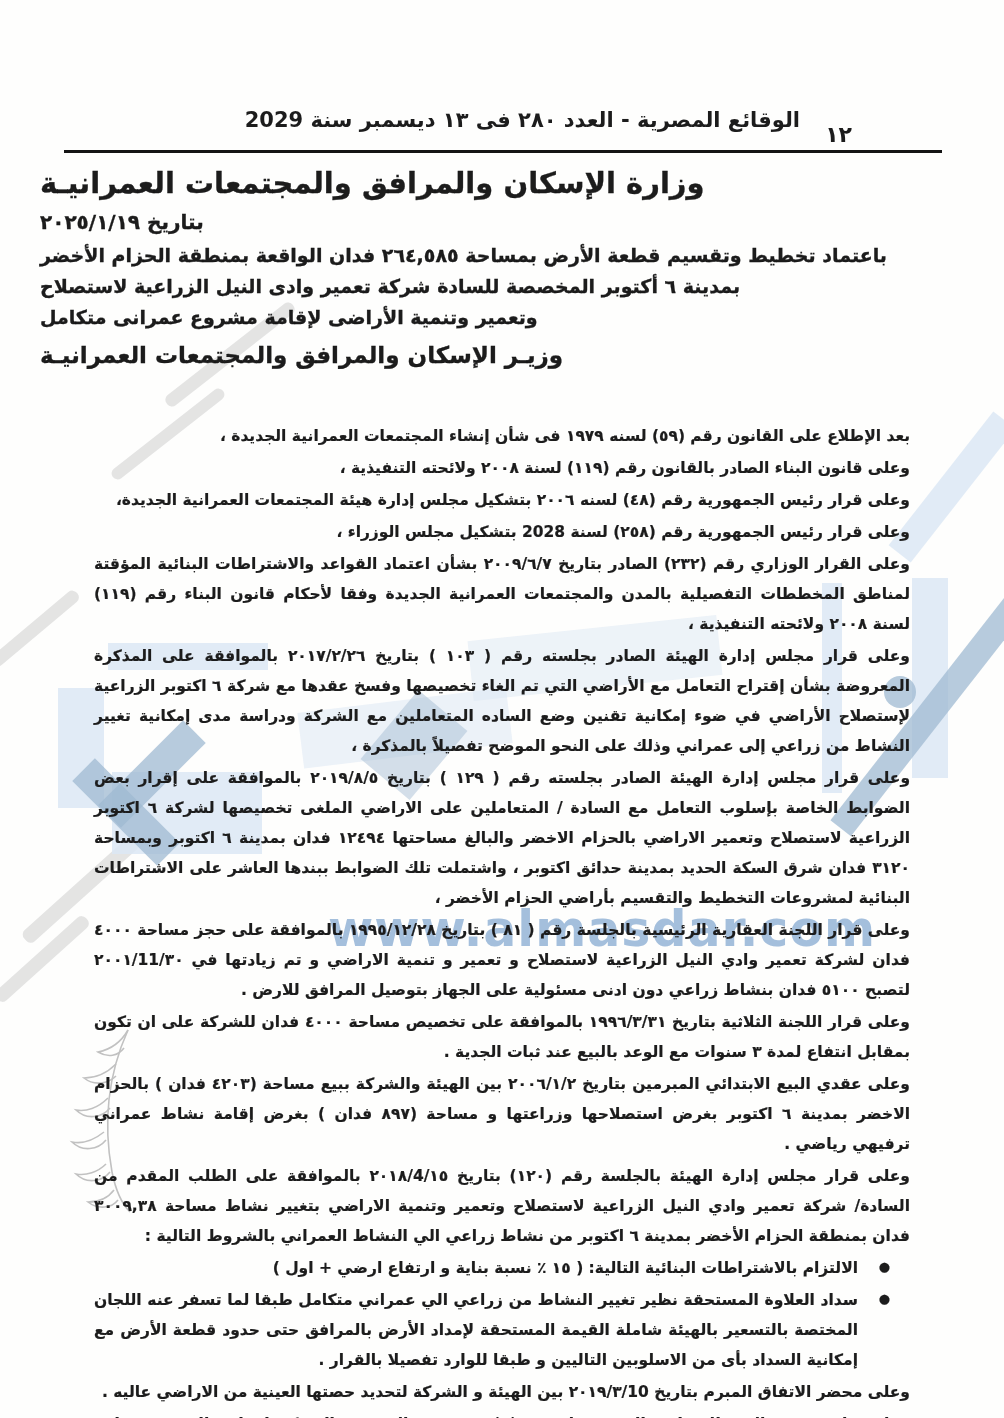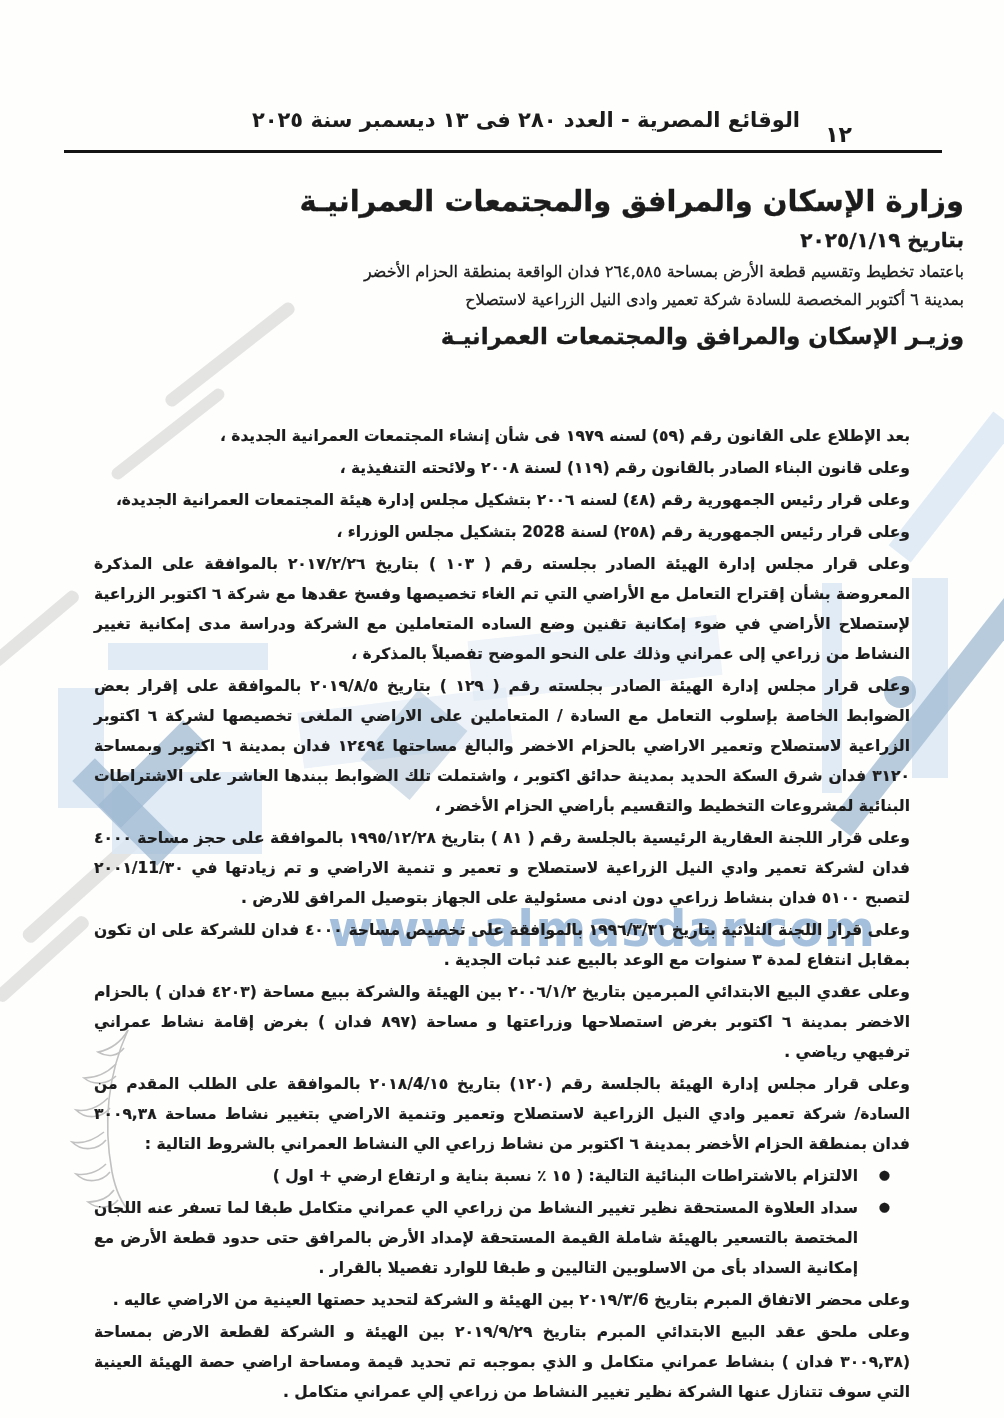--- a/index.html
+++ b/index.html
@@ -20,25 +20,25 @@
     color:rgba(148,180,214,.85); text-shadow:0 0 2px rgba(255,255,255,.9);
     font-family:"DejaVu Sans", sans-serif; white-space:nowrap;
   }
   .laurel { position:absolute; left:50px; top:1022px; opacity:.8; }
   
   .content { position:absolute; inset:0; z-index:1; direction:rtl; }
   .header-row { position:absolute; top:106px; left:64px; right:64px; height:36px; font-weight:bold; }
   .pageno { position:absolute; right:88px; top:16px; font-size:22px; }
   .issue  { position:absolute; right:140px; top:2px; font-size:21px; white-space:nowrap; }
   .rule   { position:absolute; top:150px; left:64px; right:62px; height:3px; background:#141414; }
-  .titleblock { position:absolute; top:184px; left:40px; right:40px; text-align:right; font-weight:bold; -webkit-text-stroke:.3px #111; }
+  .titleblock { position:absolute; top:166px; left:40px; right:40px; text-align:left; font-weight:bold; -webkit-text-stroke:.3px #111; }
   .t-ministry { font-size:29px; margin:0 0 10px; }
   .t-decree   { font-size:23px; margin:0 0 9px; }
   .t-date     { font-size:20px; margin:0 0 10px; }
-  .t-sub      { font-size:16px; margin:0 0 9px; font-weight:normal; }
+  .t-sub      { font-size:19px; margin:0 0 9px; font-weight:bold; }
   .t-minister { font-size:23px; margin:14px 0 16px; }
   .body {
     position:absolute; top:421px; right:94px; left:94px;
     font-size:15.5px; line-height:30px; font-weight:bold;
     text-align:justify; -webkit-text-stroke:.2px #222;
   }
   .body p { margin:0 0 2px; }
   .bullet { position:relative; padding-right:52px; }
   .bullet .dot { position:absolute; right:20px; top:-1px; font-size:13px; }
 </style>
@@ -83,50 +83,52 @@
         <path d="M56 142 C 48 150, 36 154, 26 152 C 36 162, 52 160, 60 150"></path>
         <path d="M64 168 C 58 176, 48 180, 38 180 C 48 188, 62 186, 68 178"></path>
       </g>
     </svg>
   </div>
 
   <div class="content">
 
     <div class="header-row">
       <span class="pageno">١٢</span>
-      <span class="issue">الوقائع المصرية - العدد ٢٨٠ فى ١٣ ديسمبر سنة ٢٠٢٥</span>
+      <span class="issue">الوقائع المصرية - العدد ٢٨٠ فى ١٣ ديسمبر سنة 2029</span>
     </div>
     <div class="rule"></div>
 
     <div class="titleblock">
       <div class="t-ministry">وزارة الإسكان والمرافق والمجتمعات العمرانيـة</div>
       <div class="t-date">بتاريخ ٢٠٢٥/١/١٩</div>
       <div class="t-sub">باعتماد تخطيط وتقسيم قطعة الأرض بمساحة ٢٦٤,٥٨٥ فدان الواقعة بمنطقة الحزام الأخضر</div>
       <div class="t-sub">بمدينة ٦ أكتوبر المخصصة للسادة شركة تعمير وادى النيل الزراعية لاستصلاح</div>
+      <div class="t-sub">وتعمير وتنمية الأراضى لإقامة مشروع عمرانى متكامل</div>
       <div class="t-minister">وزيـر الإسكان والمرافق والمجتمعات العمرانيـة</div>
     </div>
 
     <div class="body">
       <p>بعد الإطلاع على القانون رقم (٥٩) لسنه ١٩٧٩ فى شأن إنشاء المجتمعات العمرانية الجديدة ،</p>
       <p>وعلى قانون البناء الصادر بالقانون رقم (١١٩) لسنة ٢٠٠٨ ولائحته التنفيذية ،</p>
       <p>وعلى قرار رئيس الجمهورية رقم (٤٨) لسنه ٢٠٠٦ بتشكيل مجلس إدارة هيئة المجتمعات العمرانية الجديدة،</p>
       <p>وعلى قرار رئيس الجمهورية رقم (٢٥٨) لسنة 2028 بتشكيل مجلس الوزراء ،</p>
+      <p>وعلى القرار الوزاري رقم (٢٣٢) الصادر بتاريخ ٢٠٠٩/٦/٧ بشأن اعتماد القواعد والاشتراطات البنائية المؤقتة لمناطق المخططات التفصيلية بالمدن والمجتمعات العمرانية الجديدة وفقا لأحكام قانون البناء رقم (١١٩) لسنة ٢٠٠٨ ولائحته التنفيذية ،</p>
       <p>وعلى قرار مجلس إدارة الهيئة الصادر بجلسته رقم ( ١٠٣ ) بتاريخ ٢٠١٧/٢/٢٦ بالموافقة على المذكرة المعروضة بشأن إقتراح التعامل مع الأراضي التي تم الغاء تخصيصها وفسخ عقدها مع شركة ٦ اكتوبر الزراعية لإستصلاح الأراضي في ضوء إمكانية تقنين وضع الساده المتعاملين مع الشركة ودراسة مدى إمكانية تغيير النشاط من زراعي إلى عمراني وذلك على النحو الموضح تفصيلاً بالمذكرة ،</p>
       <p>وعلى قرار مجلس إدارة الهيئة الصادر بجلسته رقم ( ١٢٩ ) بتاريخ ٢٠١٩/٨/٥ بالموافقة على إقرار بعض الضوابط الخاصة بإسلوب التعامل مع السادة / المتعاملين على الاراضي الملغى تخصيصها لشركة ٦ اكتوبر الزراعية لاستصلاح وتعمير الاراضي بالحزام الاخضر والبالغ مساحتها ١٢٤٩٤ فدان بمدينة ٦ اكتوبر وبمساحة ٣١٢٠ فدان شرق السكة الحديد بمدينة حدائق اكتوبر ، واشتملت تلك الضوابط ببندها العاشر على الاشتراطات البنائية لمشروعات التخطيط والتقسيم بأراضي الحزام الأخضر ،</p>
       <p>وعلى قرار اللجنة العقارية الرئيسية بالجلسة رقم ( ٨١ ) بتاريخ ١٩٩٥/١٢/٢٨ بالموافقة على حجز مساحة ٤٠٠٠ فدان لشركة تعمير وادي النيل الزراعية لاستصلاح و تعمير و تنمية الاراضي و تم زيادتها في ٢٠٠١/11/٣٠ لتصبح ٥١٠٠ فدان بنشاط زراعي دون ادنى مسئولية على الجهاز بتوصيل المرافق للارض .</p>
       <p>وعلى قرار اللجنة الثلاثية بتاريخ ١٩٩٦/٣/٣١ بالموافقة على تخصيص مساحة ٤٠٠٠ فدان للشركة على ان تكون بمقابل انتفاع لمدة ٣ سنوات مع الوعد بالبيع عند ثبات الجدية .</p>
       <p>وعلى عقدي البيع الابتدائي المبرمين بتاريخ ٢٠٠٦/١/٢ بين الهيئة والشركة ببيع مساحة (٤٢٠٣ فدان ) بالحزام الاخضر بمدينة ٦ اكتوبر بغرض استصلاحها وزراعتها و مساحة (٨٩٧ فدان ) بغرض إقامة نشاط عمراني ترفيهي رياضي .</p>
       <p>وعلى قرار مجلس إدارة الهيئة بالجلسة رقم (١٢٠) بتاريخ ٢٠١٨/4/١٥ بالموافقة على الطلب المقدم من السادة/ شركة تعمير وادي النيل الزراعية لاستصلاح وتعمير وتنمية الاراضي بتغيير نشاط مساحة ٣٠٠٩,٣٨ فدان بمنطقة الحزام الأخضر بمدينة ٦ اكتوبر من نشاط زراعي الي النشاط العمراني بالشروط التالية :</p>
       <p class="bullet">
         <span class="dot">●</span>
         <span>الالتزام بالاشتراطات البنائية التالية: ( ١٥ ٪ نسبة بناية  و ارتفاع ارضي + اول )</span>
       </p>
       <p class="bullet">
         <span class="dot">●</span>
         <span>سداد العلاوة المستحقة نظير تغيير النشاط من زراعي الي عمراني متكامل طبقا لما تسفر عنه اللجان المختصة بالتسعير بالهيئة شاملة القيمة المستحقة  لإمداد الأرض بالمرافق حتى حدود قطعة الأرض مع إمكانية السداد بأى من الاسلوبين التاليين و طبقا للوارد تفصيلا بالقرار .</span>
       </p>
-      <p>وعلى محضر الاتفاق المبرم بتاريخ ٢٠١٩/٣/6 بين الهيئة و الشركة لتحديد حصتها العينية من الاراضي عاليه .</p>
+      <p>وعلى محضر الاتفاق المبرم بتاريخ ٢٠١٩/٣/10 بين الهيئة و الشركة لتحديد حصتها العينية من الاراضي عاليه .</p>
       <p>وعلى ملحق عقد البيع الابتدائي المبرم بتاريخ ٢٠١٩/٩/٢٩ بين الهيئة و الشركة لقطعة الارض بمساحة (٣٠٠٩,٣٨ فدان ) بنشاط عمراني متكامل و الذي بموجبه تم تحديد قيمة ومساحة اراضي حصة الهيئة العينية التي سوف تتنازل عنها الشركة نظير تغيير النشاط من زراعي إلي عمراني متكامل .</p>
 
     </div>
 
   </div>
 </div>
 
 </body></html>

